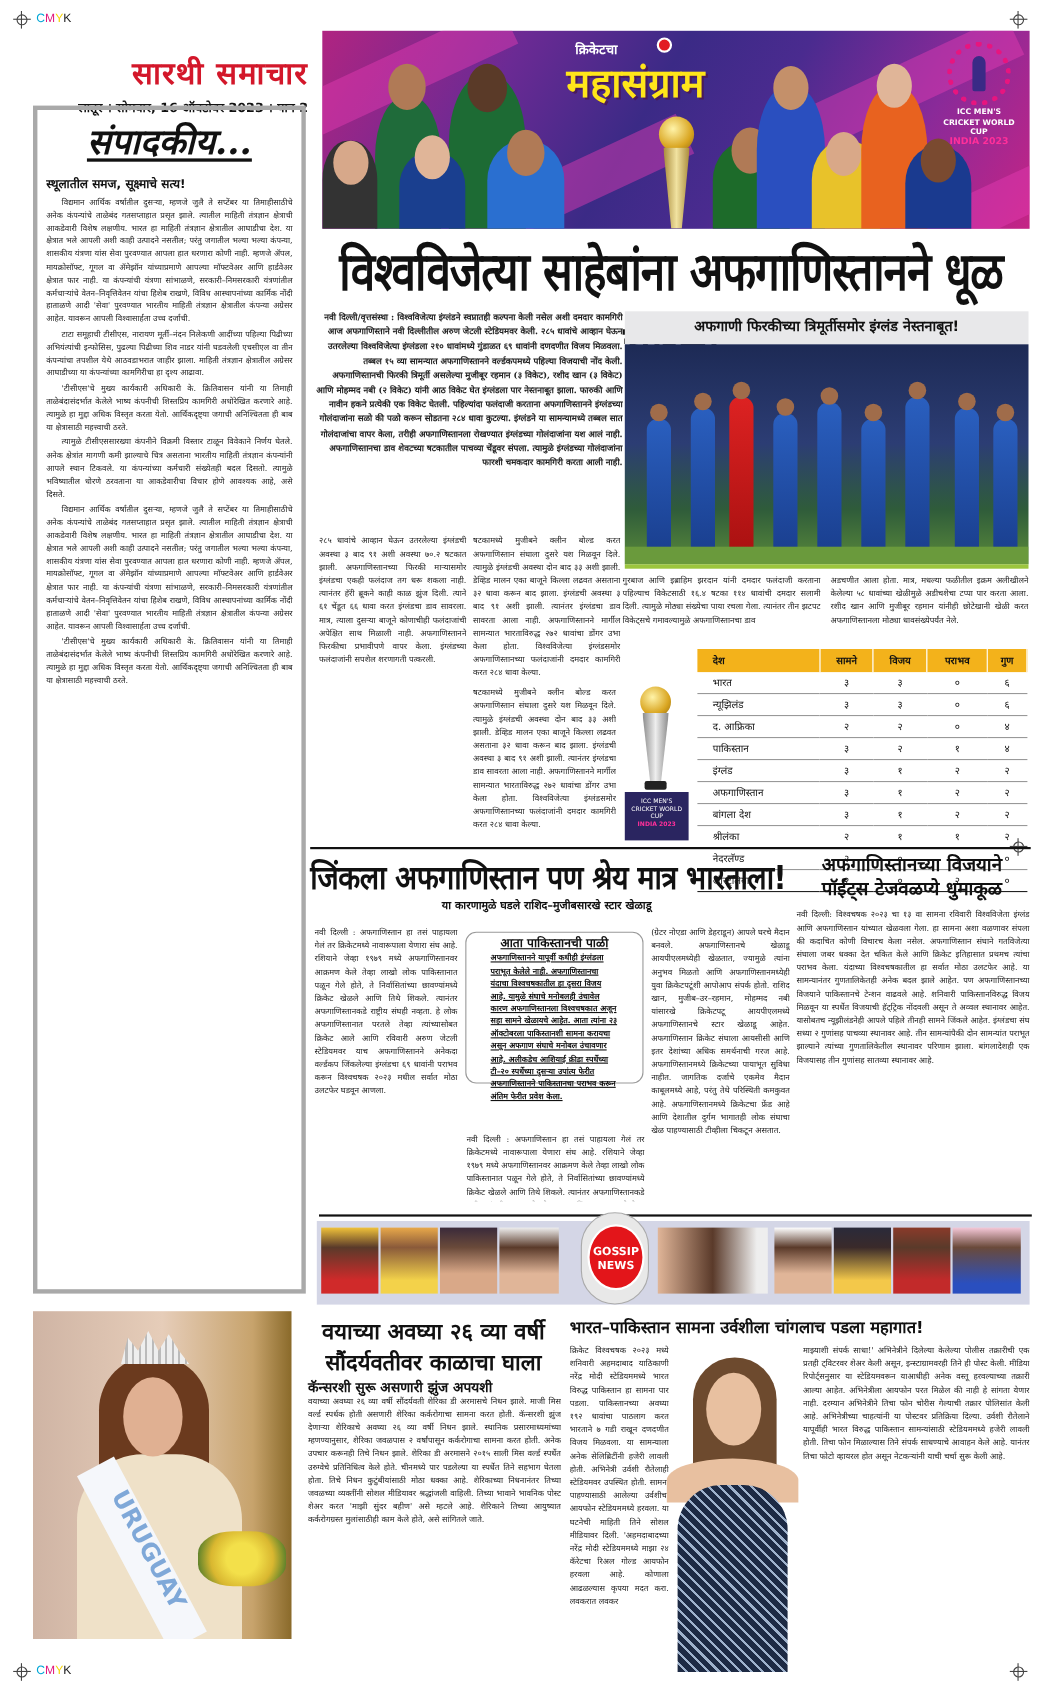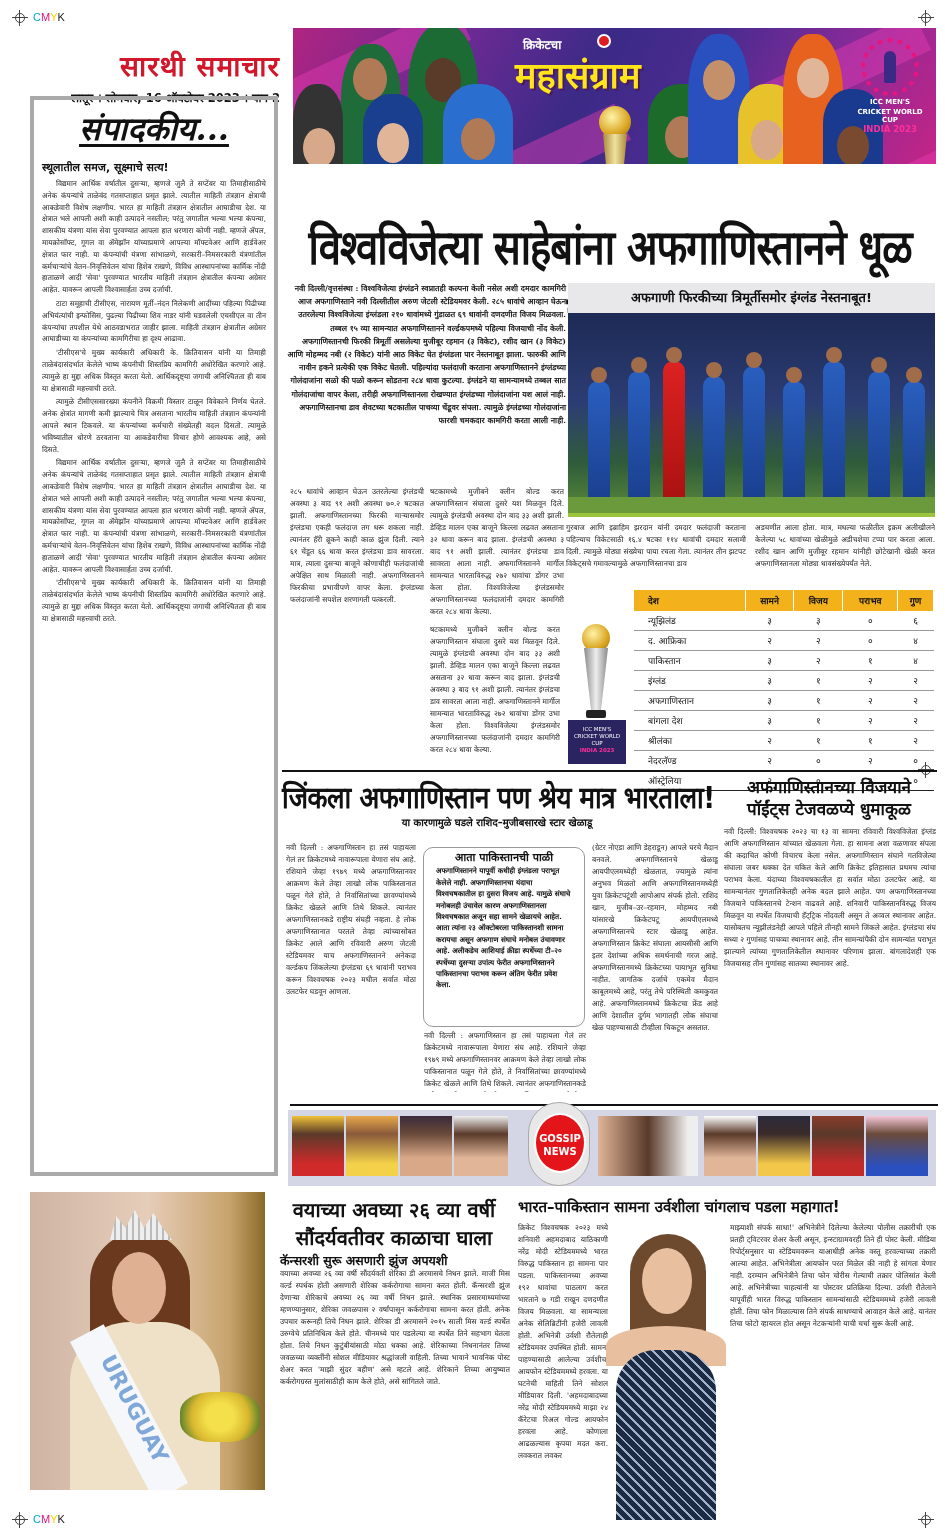--- a/index.html
+++ b/index.html
@@ -19,21 +19,21 @@
   .masthead-meta { font-size: 11.5px; font-weight: bold; margin-top: 6px; }
 
   
   .editorial { position: absolute; left: 30px; top: 96px; width: 248px; height: 1080px; border: 4px solid #a9a9a9; padding: 6px 8px; overflow: hidden; }
   .ed-title { text-align: center; font-family: "DejaVu Serif", serif; font-style: italic; font-weight: bold; font-size: 32px; text-decoration: underline; text-underline-offset: 4px; padding-bottom: 4px; }
   .ed-headline { font-weight: bold; font-size: 11px; margin: 6px 0 4px; }
   .ed-body { font-family: "DejaVu Serif", serif; font-size: 7.3px; line-height: 11.8px; text-align: justify; color: #222; }
   .ed-body p { text-indent: 14px; margin-bottom: 2px; }
 
   
-  .banner { position: absolute; left: 293px; top: 28px; width: 643px; height: 136px; overflow: hidden;
+  .banner { position: absolute; left: 293px; top: 28px; width: 643px; height: 180px; overflow: hidden;
     background: linear-gradient(120deg, #b02481 0%, #6b2a94 25%, #3b2a86 45%, #4a2b8f 60%, #8a2a99 80%, #c52485 100%); }
   .banner .stripe { position: absolute; width: 220px; height: 40px; background: rgba(230,60,180,0.45); transform: rotate(-25deg); }
   .banner .player { position: absolute; bottom: 0; border-radius: 45% 45% 0 0; }
   .banner .head { position: absolute; border-radius: 50%; background: #b07a56; }
   .banner-kicker { position: absolute; left: 230px; top: 8px; color: #fff; font-size: 12px; font-weight: bold; }
   .banner-dot { position: absolute; left: 304px; top: 6px; width: 14px; height: 14px; border-radius: 50%; background: #e21b23; border: 2px solid #fff; }
   .banner-title { position: absolute; left: 222px; top: 22px; color: #ffe51a; font-family: "DejaVu Serif", serif; font-weight: bold; font-size: 36px; text-shadow: 2px 2px 0 #4a1a5a; }
   .trophy { position: absolute; left: 302px; top: 78px; width: 40px; height: 102px; }
   .trophy .ball { position: absolute; left: 4px; top: 0; width: 32px; height: 32px; border-radius: 50%; background: radial-gradient(circle at 40% 35%, #fff3a8, #d9a520 60%, #8a6410); }
   .trophy .stem { position: absolute; left: 8px; top: 28px; width: 24px; height: 74px; background: linear-gradient(90deg, #a88a3a, #f1e2a0, #a88a3a); clip-path: polygon(0 0,100% 0,70% 100%,30% 100%); }
@@ -70,21 +70,21 @@
   .points th { background: #f3b21b; font-weight: bold; padding: 4px 4px; border-right: 1px solid #fff; text-align: center; }
   .points th:first-child { text-align: left; padding-left: 14px; }
   .points td { padding: 3px 4px; border-bottom: 1px solid #999; text-align: center; height: 16px; }
   .points td:first-child { text-align: left; padding-left: 14px; }
   .points tr:last-child td { border-bottom: 1.5px solid #222; }
 
   .hr { position: absolute; height: 2px; background: #111; }
 
   .h2 { position: absolute; left: 282px; top: 776px; width: 430px; font-weight: bold; font-size: 26px; letter-spacing: -0.5px; transform: scaleY(1.15); transform-origin: top left; white-space: nowrap; }
   .h2-sub { position: absolute; left: 282px; top: 815px; width: 430px; text-align: center; font-size: 10px; font-weight: bold; }
-  .sidebox { position: absolute; left: 423px; top: 847px; width: 162px; height: 180px; border: 1px solid #999; border-radius: 10px; padding: 4px 12px; font-family: "DejaVu Serif", serif; font-size: 7.2px; line-height: 11.4px; font-weight: bold; }
+  .sidebox { position: absolute; left: 423px; top: 847px; width: 162px; height: 138px; border: 1px solid #999; border-radius: 10px; padding: 4px 22px; font-family: "DejaVu Serif", serif; font-size: 7.2px; line-height: 11.4px; font-weight: bold; text-decoration: underline; }
   .sidebox-title { text-align: center; font-family: "DejaVu Sans", sans-serif; font-size: 11px; font-weight: bold; margin-bottom: 2px; }
 
   .h3 { position: absolute; left: 722px; top: 776px; width: 214px; text-align: center; font-size: 17px; font-weight: bold; line-height: 22px; }
 
   .gossip { position: absolute; left: 288px; top: 1110px; width: 648px; height: 76px; background: #d4d6e6; }
   .gossip .face { position: absolute; top: 6px; height: 60px; }
   .gossip-badge { position: absolute; left: 240px; top: -8px; width: 62px; height: 84px; background: #e8e8e8; border-radius: 31px 31px 31px 31px; border: 1px solid #aaa; padding-left: 48px; }
   .gossip-badge .red { position: absolute; left: 5px; top: 10px; width: 52px; height: 60px; border-radius: 50%; background: #e3151a; border: 2px solid #fff; color: #fff; font-weight: bold; font-size: 10px; text-align: center; padding-top: 17px; line-height: 13px; }
 
   .miss-photo { position: absolute; left: 30px; top: 1192px; width: 235px; height: 298px; overflow: hidden;
@@ -226,20 +226,27 @@
     <tr>
       <th style="background: rgb(243, 178, 27);">देश</th>
       <th style="background: rgb(243, 178, 27);">सामने</th>
       <th style="background: rgb(243, 178, 27);">विजय</th>
       <th style="background: rgb(243, 178, 27); text-align: center;">पराभव</th>
       <th style="background: rgb(243, 178, 27);">गुण</th>
     </tr>
   </thead>
   <tbody id="points-body">
       <tr>
+        <td>भारत</td>
+        <td>३</td>
+        <td>३</td>
+        <td>०</td>
+        <td>६</td>
+      </tr>
+      <tr>
         <td>न्यूझिलंड</td>
         <td>३</td>
         <td>३</td>
         <td>०</td>
         <td>६</td>
       </tr>
       <tr>
         <td>द. आफ्रिका</td>
         <td>२</td>
         <td>२</td>

